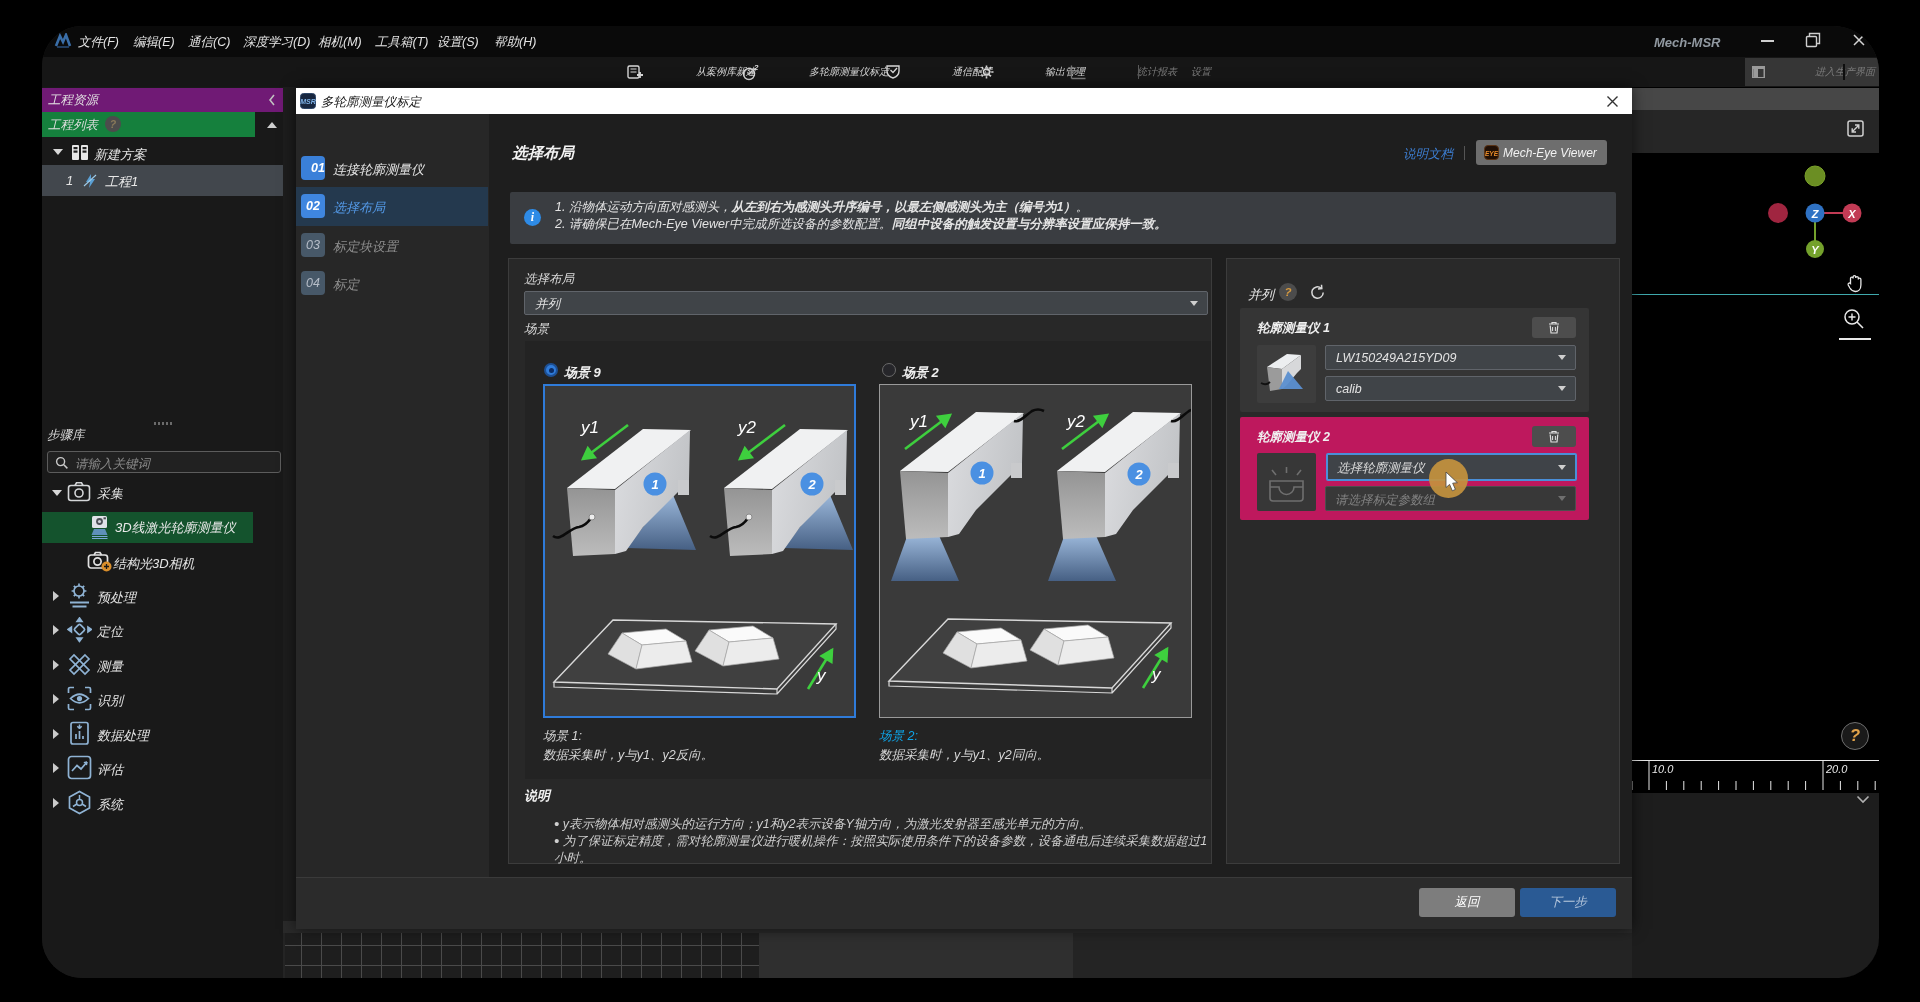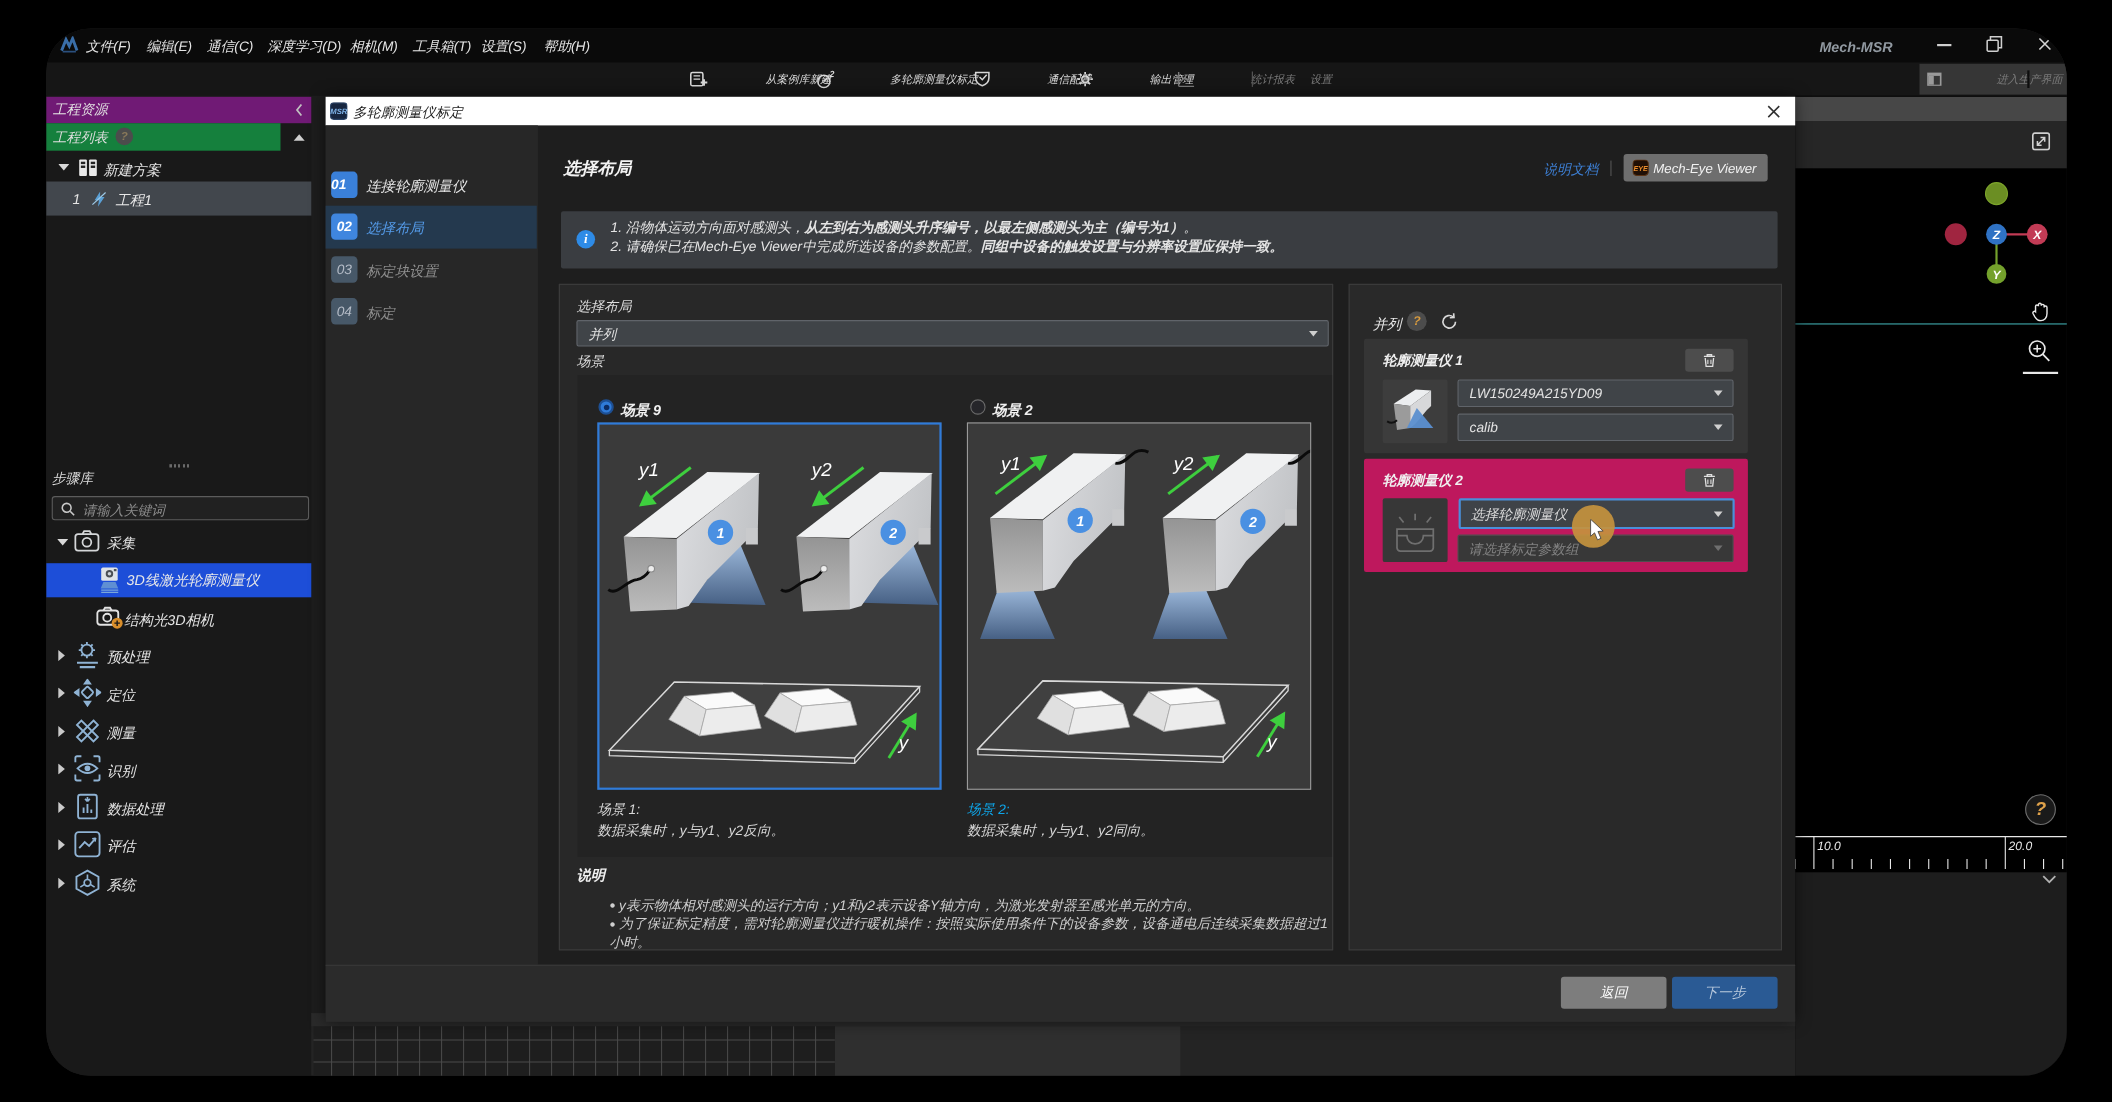--- a/index.html
+++ b/index.html
@@ -143,21 +143,21 @@
       </div>
       <svg class="a" style="left:10px;top:402px" width="10" height="8" viewBox="0 0 10 8">
         <path d="M0 1 L10 1 L5 7 z" fill="#d8d8d8"></path>
       </svg>
       <svg class="a" style="left:25px;top:394px" width="24" height="22" viewBox="0 0 24 22">
         <rect x="1.5" y="4.5" width="21" height="15" rx="2.5" fill="none" stroke="#d4d6d8" stroke-width="1.6"></rect>
         <path d="M8 4.5 L9.5 1.8 L14.5 1.8 L16 4.5" fill="none" stroke="#d4d6d8" stroke-width="1.6"></path>
         <circle cx="12" cy="12" r="4" fill="none" stroke="#d4d6d8" stroke-width="1.6"></circle>
       </svg>
       <span class="a" style="left:55px;top:398px;color:#e4e4e4;font-size:13px">采集</span>
-      <div class="a" style="left:0;top:425px;width:241px;height:31px;background:#1d4ed8">
+      <div class="a" style="left:0;top:425px;width:211px;height:31px;background:#14532d">
         <svg class="a" style="left:48px;top:3px" width="19" height="25" viewBox="0 0 19 25">
           <rect x="2" y="1" width="15" height="12" rx="1.5" fill="#dfe3e8"></rect>
           <circle cx="9.5" cy="6.5" r="3.4" fill="#4a4f55"></circle>
           <circle cx="9.5" cy="6.5" r="1.6" fill="#cfd4da"></circle>
           <rect x="13.5" y="2.3" width="2.4" height="2" fill="#4a4f55"></rect>
           <path d="M4 14 L15 14 L17.5 20 L1.5 20 z" fill="#6b9bd2" opacity="0.85"></path>
           <path d="M2 21.5 H17.5 M2 23.5 H17.5" stroke="#7aa7d8" stroke-width="1.2"></path>
         </svg>
         <span class="a" style="left:73px;top:7px;color:#e8e8e8;font-size:13px">3D线激光轮廓测量仪</span>
       </div>
@@ -302,21 +302,21 @@
           <rect x="0.5" y="0.5" width="15" height="15" rx="3" fill="#17263f" stroke="#2e4668"></rect>
           <text x="8" y="11" font-size="7" fill="#7fb3e8" text-anchor="middle" font-weight="bold">MSR</text>
         </svg>
         <span class="a" style="left:25px;top:6px;color:#1a1a1a;font-size:12.5px">多轮廓测量仪标定</span>
         <svg class="a" style="left:1310px;top:7px" width="13" height="13" viewBox="0 0 13 13">
           <path d="M1.5 1.5 L11.5 11.5 M11.5 1.5 L1.5 11.5" stroke="#333" stroke-width="1.4"></path>
         </svg>
       </div>
       <div class="a" style="left:0;top:26px;width:193px;height:763px;background:#272727">
         <div class="a" style="left:5px;top:42px;width:24px;height:24px;background:#3a80d9;border-radius:4px;
-          color:#fff;font-size:12.5px;font-weight:bold;text-align:left;line-height:24px">01</div>
+          color:#fff;font-size:12.5px;font-weight:bold;text-align:right;line-height:24px">01</div>
         <span class="a" style="left:37px;top:47px;color:#e6e6e6;font-size:13px">连接轮廓测量仪</span>
         <div class="a" style="left:0;top:73px;width:192px;height:39px;background:#24394e"></div>
         <div class="a" style="left:5px;top:80px;width:24px;height:24px;background:#3f86df;border-radius:4px;
           color:#fff;font-size:12.5px;font-weight:bold;text-align:center;line-height:24px">02</div>
         <span class="a" style="left:37px;top:85px;color:#549ae8;font-size:13px">选择布局</span>
         <div class="a" style="left:5px;top:119px;width:24px;height:24px;background:#475868;border-radius:4px;
           color:#b6bdc8;font-size:12.5px;text-align:center;line-height:24px">03</div>
         <span class="a" style="left:37px;top:124px;color:#8e8e8e;font-size:13px">标定块设置</span>
         <div class="a" style="left:5px;top:157px;width:24px;height:24px;background:#475868;border-radius:4px;
           color:#b6bdc8;font-size:12.5px;text-align:center;line-height:24px">04</div>

